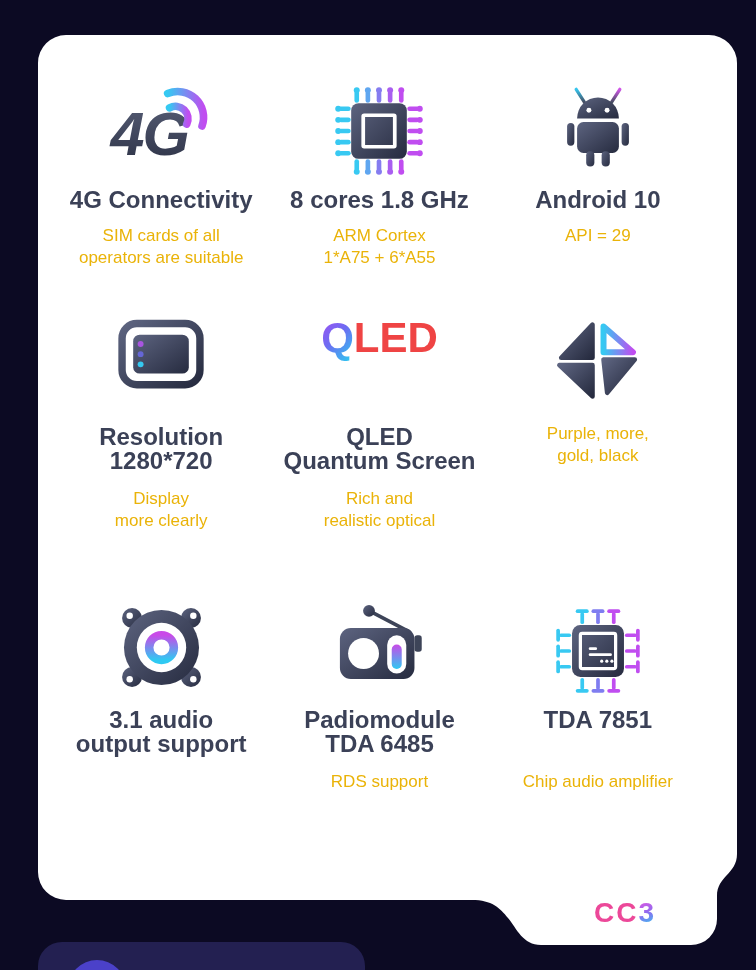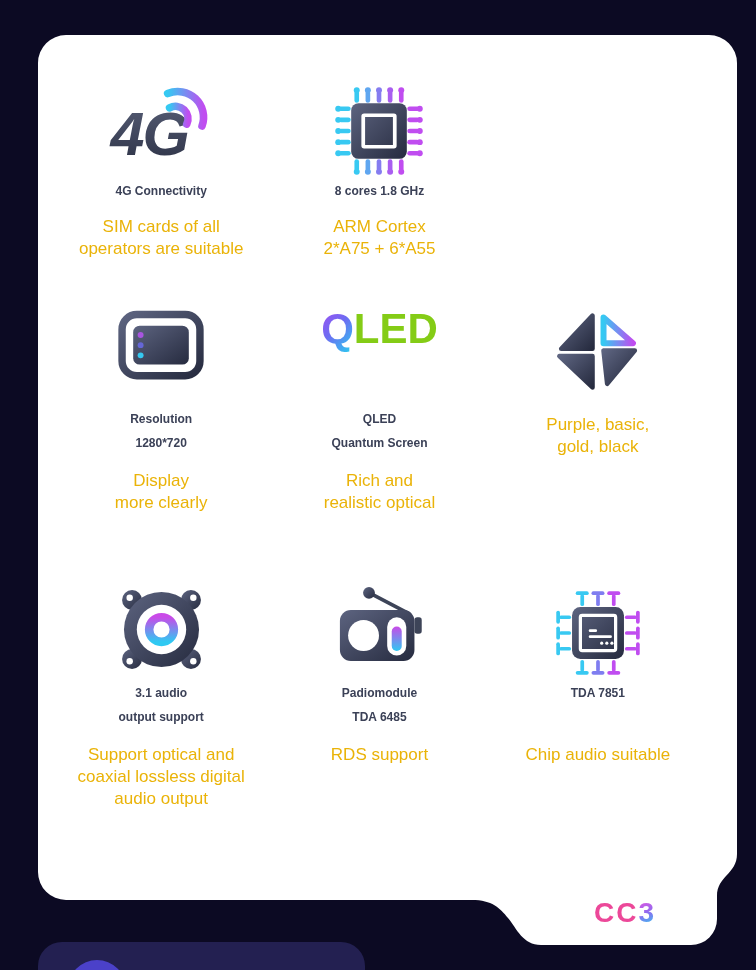--- a/index.html
+++ b/index.html
@@ -18,36 +18,36 @@
   .feature-row {
     display: grid; grid-template-columns: repeat(3, 1fr);
   }
   .feature-row.r2 { margin-top: 48px; }
   .feature-row.r3 { margin-top: 68px; }
   .cell { text-align: center; }
   .icon-box {
     height: 95px; display: flex; align-items: flex-start; justify-content: center;
   }
   .f-title {
-    margin-top: 4px; min-height: 26px;
-    font-size: 12px; font-weight: bold; color: #3b4157;
+    margin-top: 13px; min-height: 26px;
+    font-size: 24px; font-weight: bold; color: #3b4157;
     line-height: 24px; white-space: pre-line;
   }
   .r2 .f-title, .r3 .f-title { min-height: 52px; }
   .f-sub {
     margin-top: 11px;
     font-size: 17px; color: #eab308; line-height: 22px; white-space: pre-line;
   }
   
   .qled-mark { font-size: 42px; font-weight: bold; letter-spacing: 0px; line-height: 1; }
   .qled-q {
     background: linear-gradient(135deg, #a14ff2 5%, #6d6cf2 48%, #2ec7f0 95%);
     -webkit-background-clip: text; background-clip: text; color: transparent;
   }
-  .qled-led { color: #84cc16; }
+  .qled-led { color: #ef4444; }
   
   .cc3-logo {
     position: absolute; left: 560px; top: 897px; width: 130px; z-index: 3;
     text-align: center; font-size: 28px; font-weight: bold; letter-spacing: 2px;
   }
   .cc3-cc { color: #ec4899; }
   .cc3-three {
     background: linear-gradient(160deg, #e656e0 10%, #8f6af0 50%, #33c6f0 90%);
     -webkit-background-clip: text; background-clip: text; color: transparent;
   }
@@ -162,23 +162,41 @@
               <circle cx="99" cy="67" r="3.2" fill="#c04df0"></circle>
             <line x1="88" y1="79" x2="96" y2="79" stroke="#c04df0"></line>
               <circle cx="99" cy="79" r="3.2" fill="#c04df0"></circle>
           </g>
           <rect x="25" y="25" width="60" height="60" rx="8" fill="url(#g-slate)"></rect>
           <rect x="38" y="38" width="34" height="34" rx="1" fill="none" stroke="#ffffff" stroke-width="4"></rect>
         </svg>
       </div>
       <div class="f-title">8 cores 1.8 GHz</div>
       <div class="f-sub">ARM Cortex
-2*A75 + 6*A55</div>
-    </div>
-
+1*A75 + 6*A55</div>
+    </div>
+
+    <div class="cell">
+      <div class="icon-box">
+        <svg width="100" height="95" viewBox="0 0 110 100">
+          <line x1="40" y1="22" x2="31" y2="8" stroke="url(#g-ant-l)" stroke-width="3.6" stroke-linecap="round"></line>
+          <line x1="70" y1="22" x2="79" y2="8" stroke="url(#g-ant-r)" stroke-width="3.6" stroke-linecap="round"></line>
+          <path d="M 32 40 A 23 23 0 0 1 78 40 Z" fill="url(#g-slate)"></path>
+          <circle cx="45" cy="31" r="2.7" fill="#ffffff"></circle>
+          <circle cx="65" cy="31" r="2.7" fill="#ffffff"></circle>
+          <rect x="32" y="44" width="46" height="34" rx="7" fill="url(#g-slate)"></rect>
+          <rect x="21" y="45" width="8" height="25" rx="4" fill="url(#g-slate)"></rect>
+          <rect x="81" y="45" width="8" height="25" rx="4" fill="url(#g-slate)"></rect>
+          <rect x="42" y="76" width="9" height="17" rx="4.5" fill="url(#g-slate)"></rect>
+          <rect x="59" y="76" width="9" height="17" rx="4.5" fill="url(#g-slate)"></rect>
+        </svg>
+      </div>
+      <div class="f-title">Android 10</div>
+      <div class="f-sub">API = 29</div>
+    </div>
   </div>
 
   <div class="feature-row r2">
 
     <div class="cell">
       <div class="icon-box">
         <svg width="102" height="78" viewBox="0 0 110 84">
           <rect x="13" y="7" width="84" height="66" rx="16" fill="none" stroke="url(#g-slate)" stroke-width="8"></rect>
           <rect x="25" y="19" width="60" height="42" rx="7" fill="url(#g-slate)"></rect>
           <circle cx="33" cy="29" r="3.2" fill="#a855e0"></circle>
@@ -204,21 +222,21 @@
 
     <div class="cell">
       <div class="icon-box">
         <svg width="92" height="88" viewBox="0 0 100 95">
           <path d="M 44 8 L 44 44 L 10 44 Z" fill="url(#g-slate)" stroke="url(#g-slate)" stroke-width="5" stroke-linejoin="round"></path>
           <path d="M 8 52 L 44 52 L 44 86 Z" fill="url(#g-slate)" stroke="url(#g-slate)" stroke-width="5" stroke-linejoin="round"></path>
           <path d="M 56 46 L 90 46 L 60 82 Z" fill="url(#g-slate)" stroke="url(#g-slate)" stroke-width="5" stroke-linejoin="round"></path>
           <path d="M 56 10 L 88 38 L 56 38 Z" fill="none" stroke="url(#g-cp)" stroke-width="6.5" stroke-linejoin="round"></path>
         </svg>
       </div>
-      <div class="f-sub">Purple, basic,
+      <div class="f-sub">Purple, more,
 gold, black</div>
     </div>
   </div>
 
   <div class="feature-row r3">
 
     <div class="cell">
       <div class="icon-box">
         <svg width="95" height="95" viewBox="0 0 100 100">
           <circle cx="19" cy="19" r="10.5" fill="url(#g-slate)"></circle>
@@ -229,23 +247,20 @@
           <circle cx="50" cy="50" r="26" fill="#ffffff"></circle>
           <circle cx="50" cy="50" r="13" fill="none" stroke="url(#g-mc-v)" stroke-width="9"></circle>
           <circle cx="16.5" cy="16.5" r="3.4" fill="#ffffff"></circle>
           <circle cx="83.5" cy="16.5" r="3.4" fill="#ffffff"></circle>
           <circle cx="16.5" cy="83.5" r="3.4" fill="#ffffff"></circle>
           <circle cx="83.5" cy="83.5" r="3.4" fill="#ffffff"></circle>
         </svg>
       </div>
       <div class="f-title">3.1 audio
 output support</div>
-      <div class="f-sub">Support optical and
-coaxial lossless digital
-audio output</div>
     </div>
 
     <div class="cell">
       <div class="icon-box">
         <svg width="100" height="88" viewBox="0 0 110 95">
           <line x1="88" y1="34" x2="46" y2="12" stroke="#3d4458" stroke-width="4" stroke-linecap="round"></line>
           <circle cx="44" cy="11" r="6.5" fill="url(#g-slate)"></circle>
           <rect x="94" y="38" width="8" height="18" rx="3" fill="#3d4458"></rect>
           <rect x="12" y="30" width="82" height="56" rx="12" fill="url(#g-slate)"></rect>
           <circle cx="38" cy="58" r="17" fill="#ffffff"></circle>
@@ -290,21 +305,21 @@
           <rect x="27" y="27" width="56" height="56" rx="9" fill="url(#g-slate)"></rect>
           <rect x="36" y="36" width="38" height="38" rx="2" fill="none" stroke="#ffffff" stroke-width="3.5"></rect>
           <rect x="45" y="51" width="9" height="3" rx="1.5" fill="#ffffff"></rect>
           <rect x="45" y="57.5" width="25" height="3" rx="1.5" fill="#ffffff"></rect>
           <circle cx="59" cy="66" r="1.7" fill="#ffffff"></circle>
           <circle cx="64.5" cy="66" r="1.7" fill="#ffffff"></circle>
           <circle cx="70" cy="66" r="1.7" fill="#ffffff"></circle>
         </svg>
       </div>
       <div class="f-title">TDA 7851</div>
-      <div class="f-sub">Chip audio suitable</div>
+      <div class="f-sub">Chip audio amplifier</div>
     </div>
   </div>
 </div>
 
 <div class="cc3-logo"><span class="cc3-cc">CC</span><span class="cc3-three">3</span></div>
 
 <div class="bottom-panel">
   <div class="bottom-blob"></div>
 </div>
 

